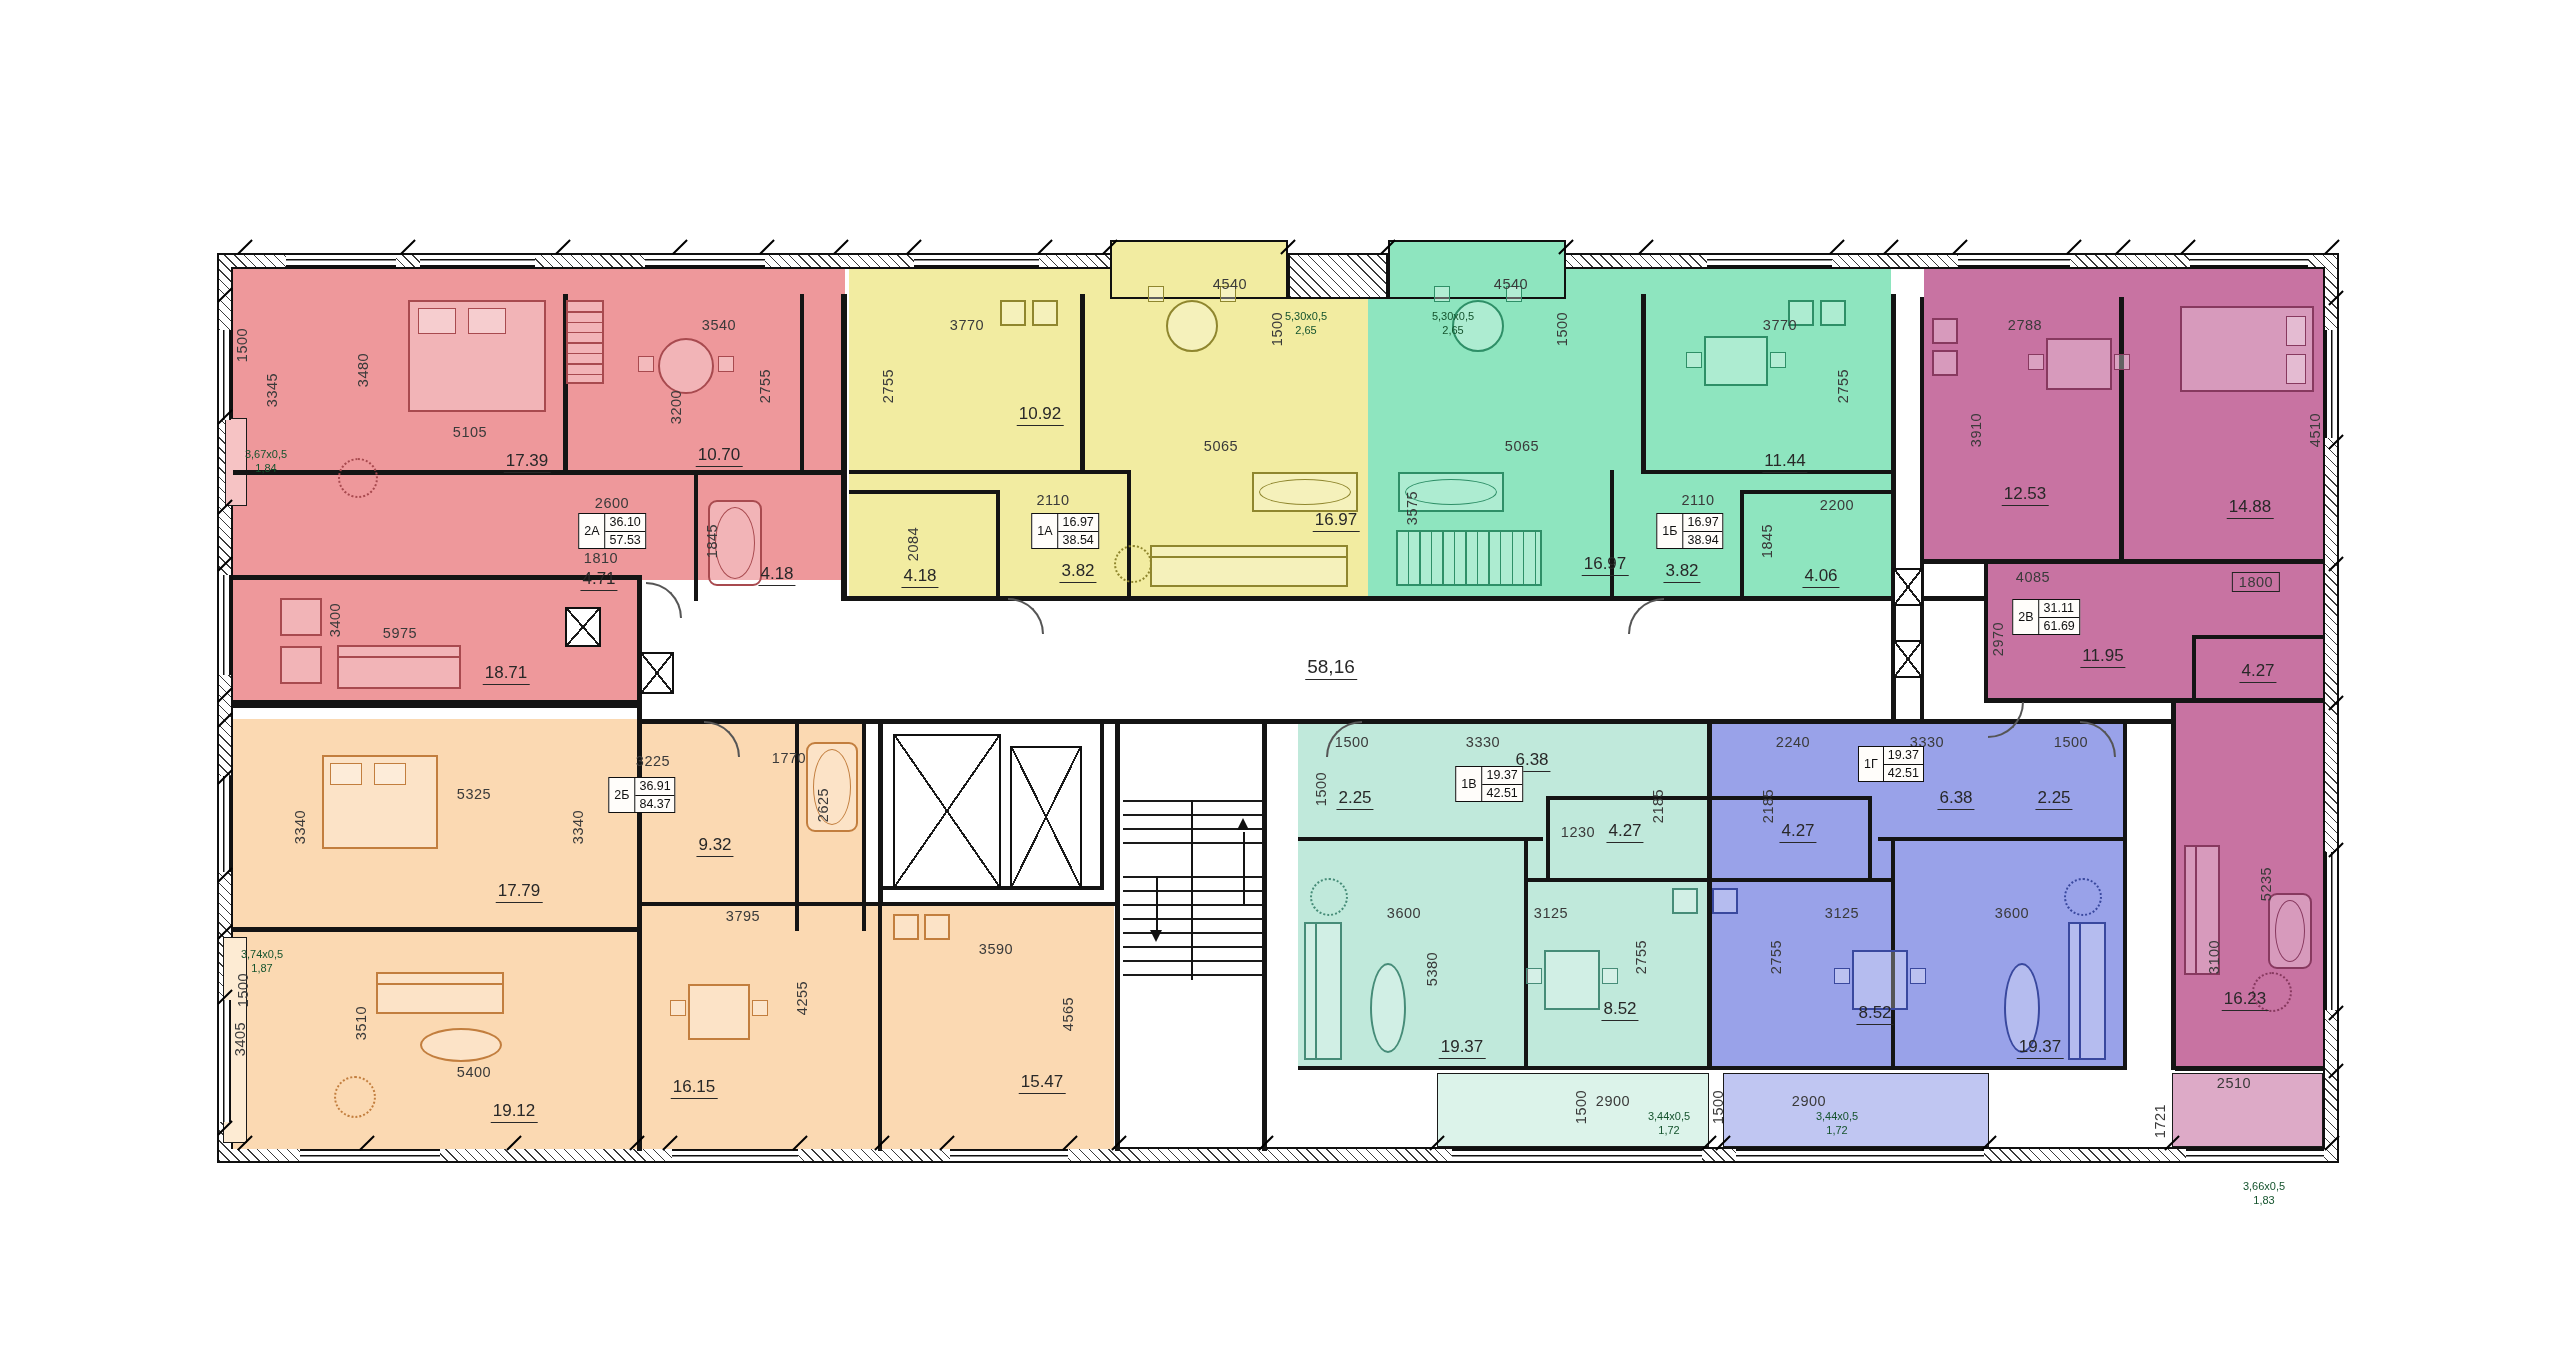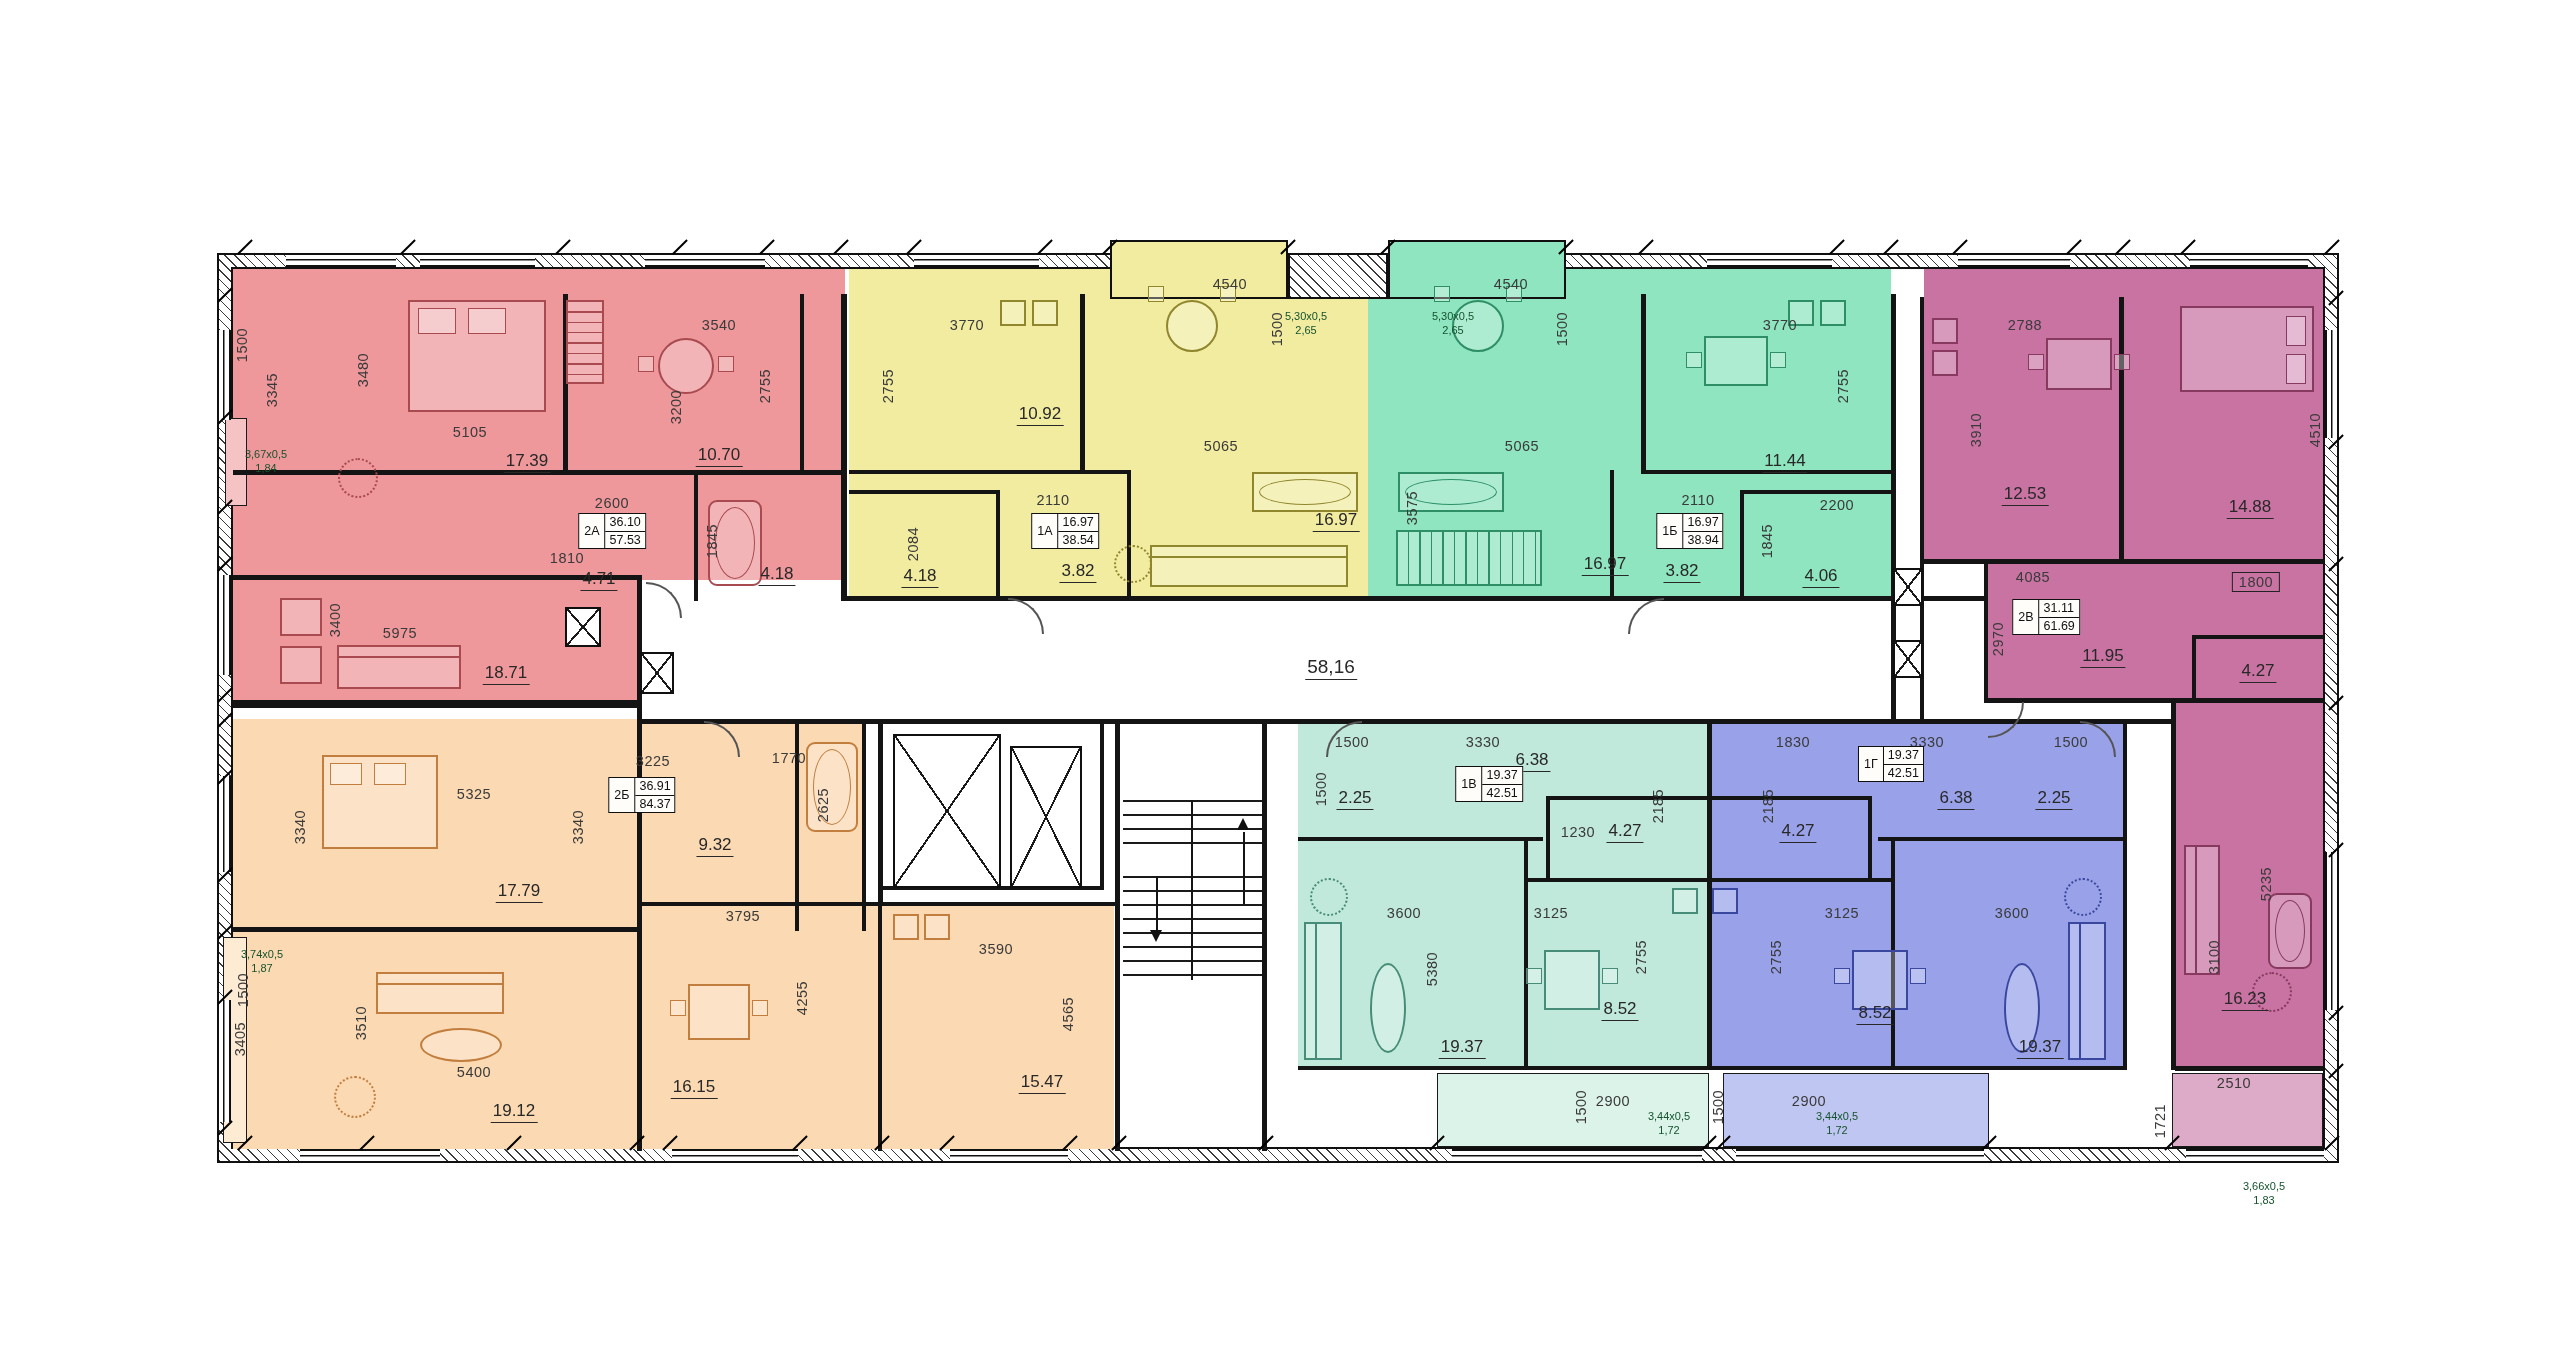--- a/index.html
+++ b/index.html
@@ -337,21 +337,21 @@
   </div>
 
   <div class="dm v" style="left:242px;top:345px">1500</div>
   <div class="dm v" style="left:272px;top:390px">3345</div>
   <div class="dm v" style="left:363px;top:370px">3480</div>
   <div class="dm" style="left:470px;top:432px">5105</div>
   <div class="dm" style="left:719px;top:325px">3540</div>
   <div class="dm v" style="left:676px;top:407px">3200</div>
   <div class="dm v" style="left:765px;top:386px">2755</div>
   <div class="dm" style="left:612px;top:503px">2600</div>
-  <div class="dm" style="left:567px;top:558px">1810</div>
+  <div class="dm" style="left:601px;top:558px">1810</div>
   <div class="dm v" style="left:712px;top:541px">1845</div>
   <div class="dm v" style="left:335px;top:620px">3400</div>
   <div class="dm" style="left:400px;top:633px">5975</div>
   <div class="ar" style="left:527px;top:462px">17.39</div>
   <div class="ar" style="left:719px;top:456px">10.70</div>
   <div class="ar" style="left:599px;top:580px">4.71</div>
   <div class="ar" style="left:777px;top:575px">4.18</div>
   <div class="ar" style="left:506px;top:674px">18.71</div>
   <div class="tag" style="left:612px;top:531px">
       <b>2А</b>
@@ -492,21 +492,21 @@
       <span class="ta">
         <i>19.37</i>
         <i>42.51</i>
       </span>
     </div>
   <div class="bl" style="left:1669px;top:1124px">
       <span>3,44х0,5</span>
       <span>1,72</span>
     </div>
 
-  <div class="dm" style="left:1793px;top:742px">1830</div>
+  <div class="dm" style="left:1793px;top:742px">2240</div>
   <div class="dm" style="left:1927px;top:742px">3330</div>
   <div class="dm" style="left:2071px;top:742px">1500</div>
   <div class="dm v" style="left:1768px;top:806px">2185</div>
   <div class="dm" style="left:1842px;top:913px">3125</div>
   <div class="dm" style="left:2012px;top:913px">3600</div>
   <div class="dm v" style="left:1776px;top:957px">2755</div>
   <div class="dm" style="left:1809px;top:1101px">2900</div>
   <div class="dm v" style="left:1718px;top:1107px">1500</div>
   <div class="ar" style="left:1956px;top:799px">6.38</div>
   <div class="ar" style="left:2054px;top:799px">2.25</div>

